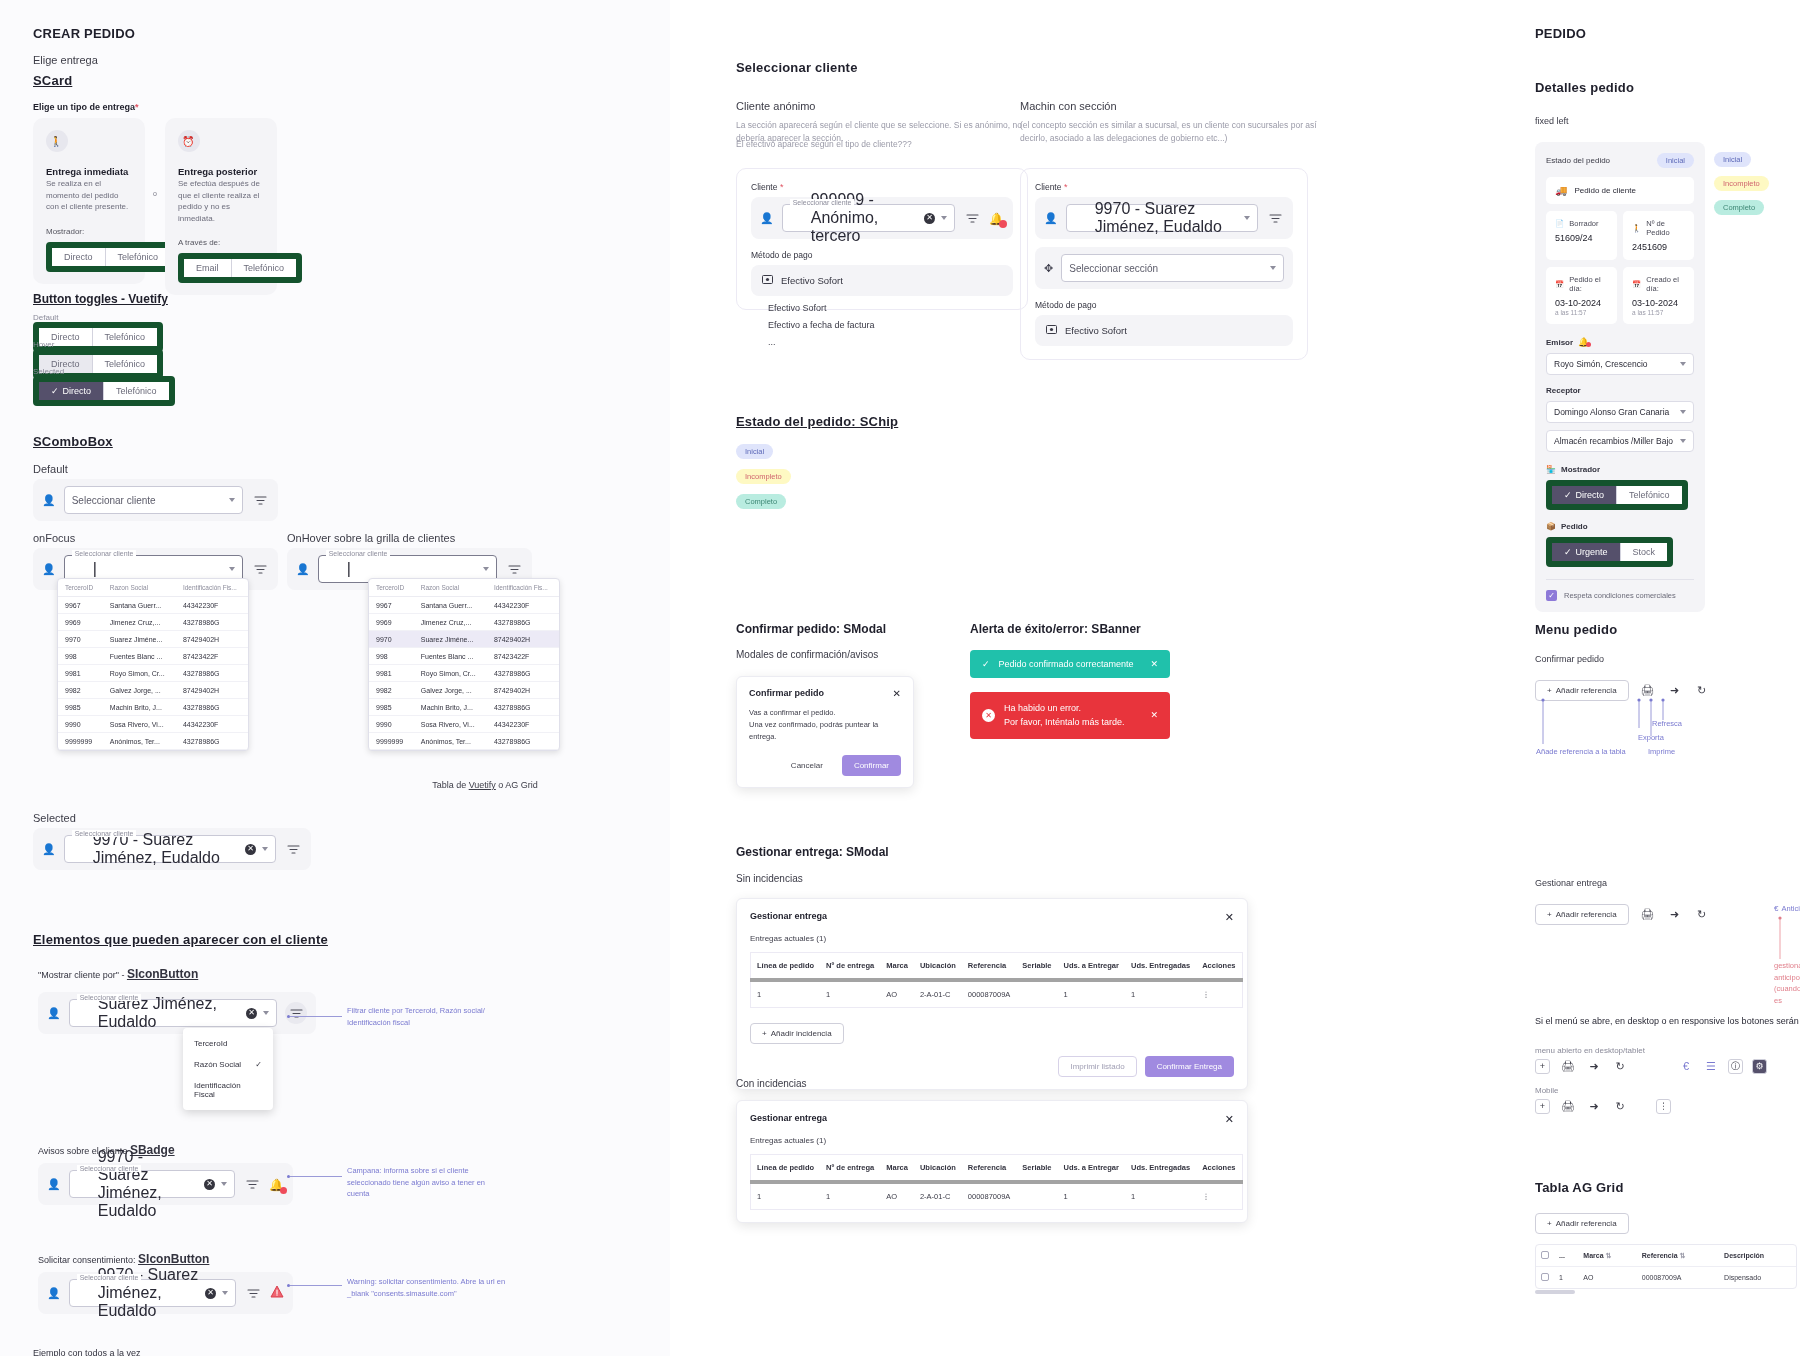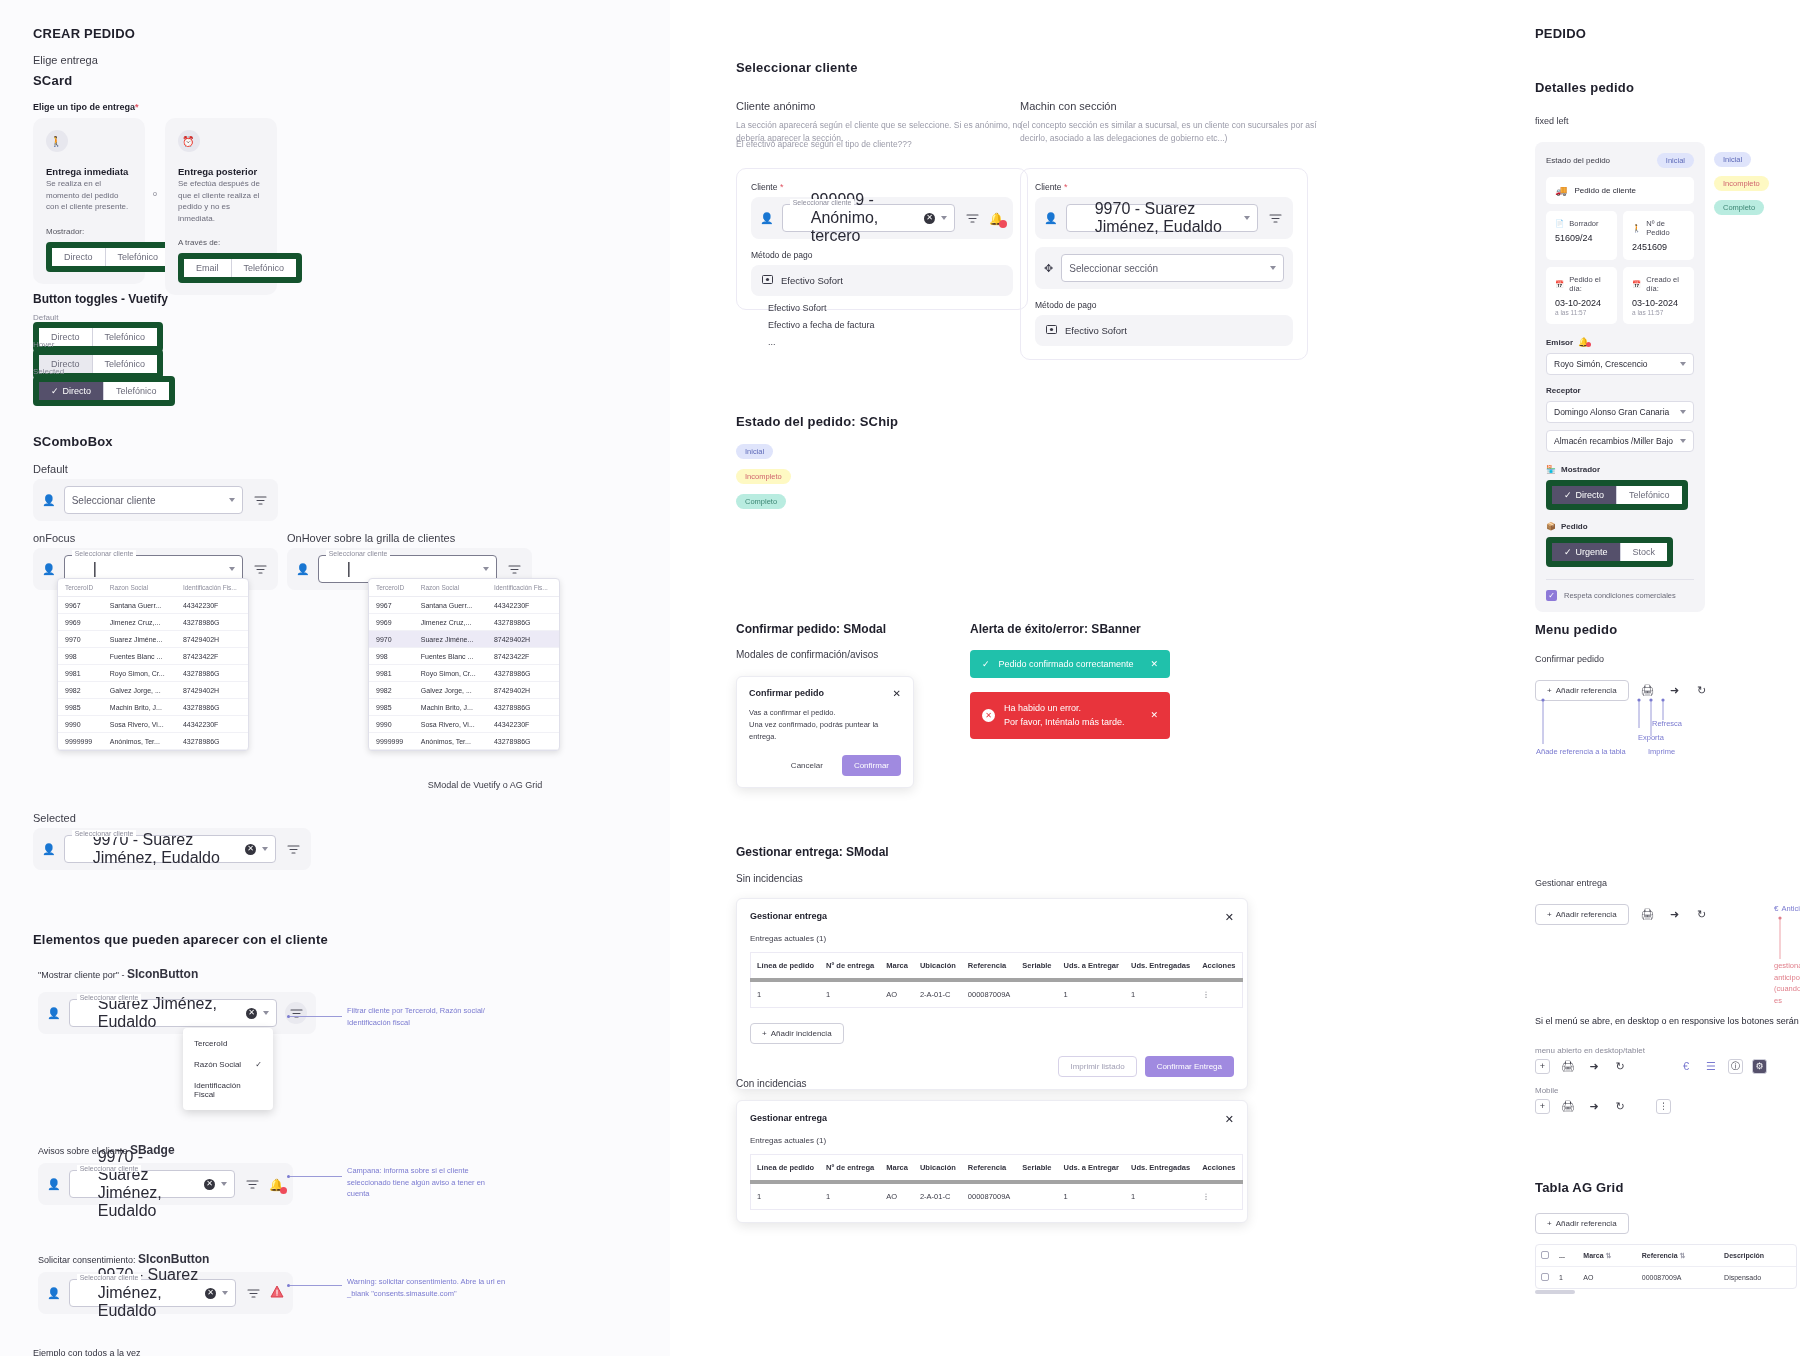--- a/index.html
+++ b/index.html
@@ -12,21 +12,21 @@
     position:relative;
     overflow:hidden;
   }
   .col { position:absolute; top:0; height:1356px; }
   .col-left   { left:0;    width:670px; background:#fbfbfd; }
   .col-mid    { left:670px;width:860px; background:#ffffff; }
   .col-right  { left:1530px;width:270px;background:#ffffff; }
 
   .sec-title { font-size:13px; font-weight:bold; letter-spacing:.2px; }
   .sub-title { font-size:12px; font-weight:bold; }
-  .ul { }
+  .ul { text-decoration:underline; }
   .lbl { font-size:11px; color:#3c3c47; }
   .lbl-sm { font-size:8px; color:#8a8a99; }
   .muted { font-size:8.5px; color:#9a9aa8; line-height:1.5; }
   .req { color:#e05362; font-size:9px; }
 
   
   .scard {
     background:#f4f4f7; border-radius:10px; padding:12px 13px;
   }
   .scard .ic {
@@ -380,21 +380,21 @@
           </tr>
           <tr>
             <td>9999999</td>
             <td>Anónimos, Ter...</td>
             <td>43278986G</td>
           </tr>
         </tbody>
     </table>
   </div>
   <div style="position:absolute;left:355px;top:780px;width:260px;text-align:center;font-size:9px;color:#3c3c47;">
-    <span>SModal de </span><span class="ul">Vuetify</span><span> o AG Grid</span>
+    <span>Tabla de </span><span class="ul">Vuetify</span><span> o AG Grid</span>
   </div>
 
   <div style="position:absolute;left:33px;top:812px;" class="lbl">Selected</div>
   <div class="cbwrap" style="position:absolute;left:33px;top:828px;width:278px;">
     <span class="person">👤</span>
     <div class="cbfield">
       <span class="flt-lbl">Seleccionar cliente</span>
       <span class="val">9970 - Suarez Jiménez, Eudaldo</span>
       <span class="clearx">✕</span>
       <span class="caret"></span>

